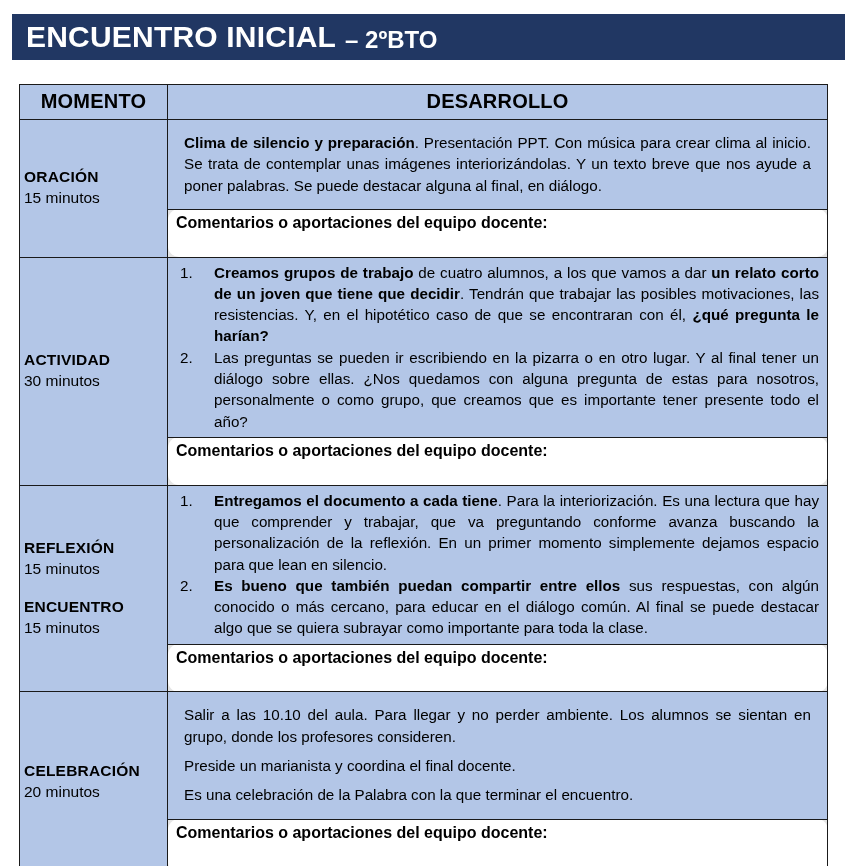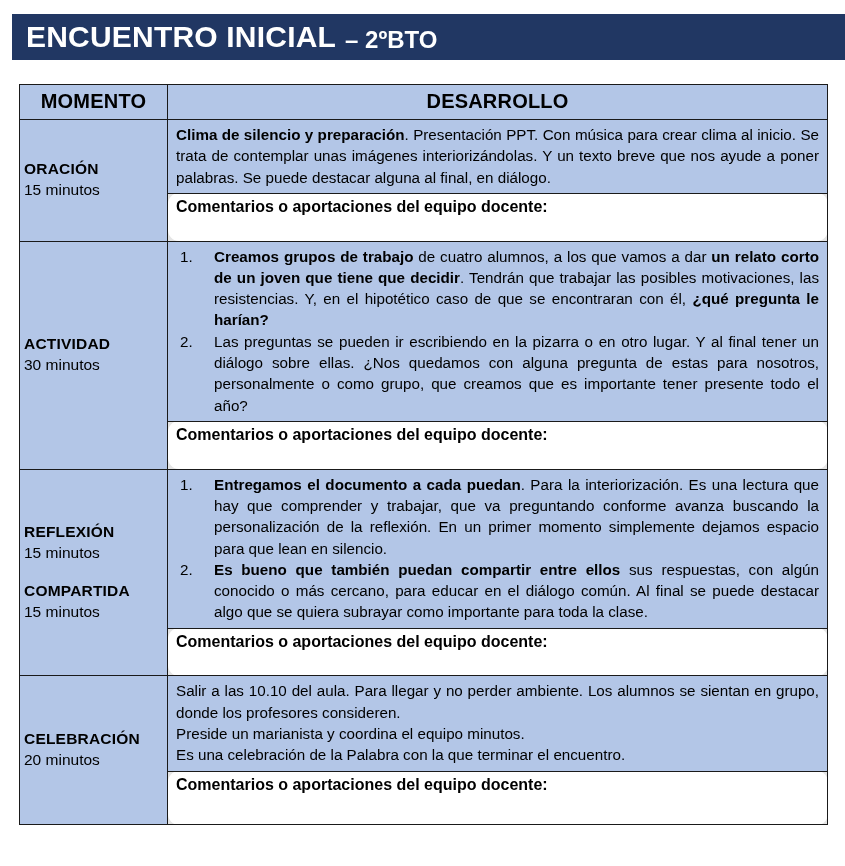--- a/index.html
+++ b/index.html
@@ -109,21 +109,21 @@
 
   
   .dev-cell {
     padding: 4px 8px 5px 8px !important;
     font-size: 15.2px;
     line-height: 1.40;
     text-align: justify;
     vertical-align: top;
   }
   .dev-cell p.plain {
-    margin: 0;
+    margin: 8px;
     text-align: justify;
   }
   .dev-cell p.plain.last-left { text-align: left; }
 
   ol.numlist {
     margin: 0;
     padding: 0;
     list-style: none;
   }
   ol.numlist > li {
@@ -204,41 +204,41 @@
             </td>
           </tr>
           <tr>
             <td class="comments-cell"><span>Comentarios o aportaciones del equipo docente:</span><span class="c-space"></span></td>
           </tr>
           <tr>
             <td class="moment-cell" rowspan="2">
               <span class="m-title">REFLEXIÓN</span>
               <span class="m-time">15 minutos</span>
               <span class="m-gap"></span>
-              <span class="m-title">COMPARTIDA</span>
+              <span class="m-title">ENCUENTRO</span>
               <span class="m-time">15 minutos</span>
             </td>
             <td class="dev-cell">
               <ol class="numlist">
-                <li><span class="li-num">1.</span><span class="b">Entregamos el documento a cada puedan</span><span>. Para la interiorización. Es una lectura que hay que comprender y trabajar, que va preguntando conforme avanza buscando la personalización de la reflexión. En un primer momento simplemente dejamos espacio para que lean en silencio.</span></li>
+                <li><span class="li-num">1.</span><span class="b">Entregamos el documento a cada tiene</span><span>. Para la interiorización. Es una lectura que hay que comprender y trabajar, que va preguntando conforme avanza buscando la personalización de la reflexión. En un primer momento simplemente dejamos espacio para que lean en silencio.</span></li>
                 <li><span class="li-num">2.</span><span class="b">Es bueno que también puedan compartir entre ellos</span><span> sus respuestas, con algún conocido o más cercano, para educar en el diálogo común. Al final se puede destacar algo que se quiera subrayar como importante para toda la clase.</span></li>
               </ol>
             </td>
           </tr>
           <tr>
             <td class="comments-cell"><span>Comentarios o aportaciones del equipo docente:</span><span class="c-space"></span></td>
           </tr>
           <tr>
             <td class="moment-cell" rowspan="2">
               <span class="m-title">CELEBRACIÓN</span>
               <span class="m-time">20 minutos</span>
             </td>
             <td class="dev-cell">
               <p class="plain">Salir a las 10.10 del aula. Para llegar y no perder ambiente. Los alumnos se sientan en grupo, donde los profesores consideren.</p>
-              <p class="plain last-left">Preside un marianista y coordina el equipo minutos.</p>
+              <p class="plain last-left">Preside un marianista y coordina el final docente.</p>
               <p class="plain last-left">Es una celebración de la Palabra con la que terminar el encuentro.</p>
             </td>
           </tr>
           <tr>
             <td class="comments-cell tall"><span>Comentarios o aportaciones del equipo docente:</span><span class="c-space"></span></td>
           </tr>
         </tbody>
     </table>
   </div>
 

